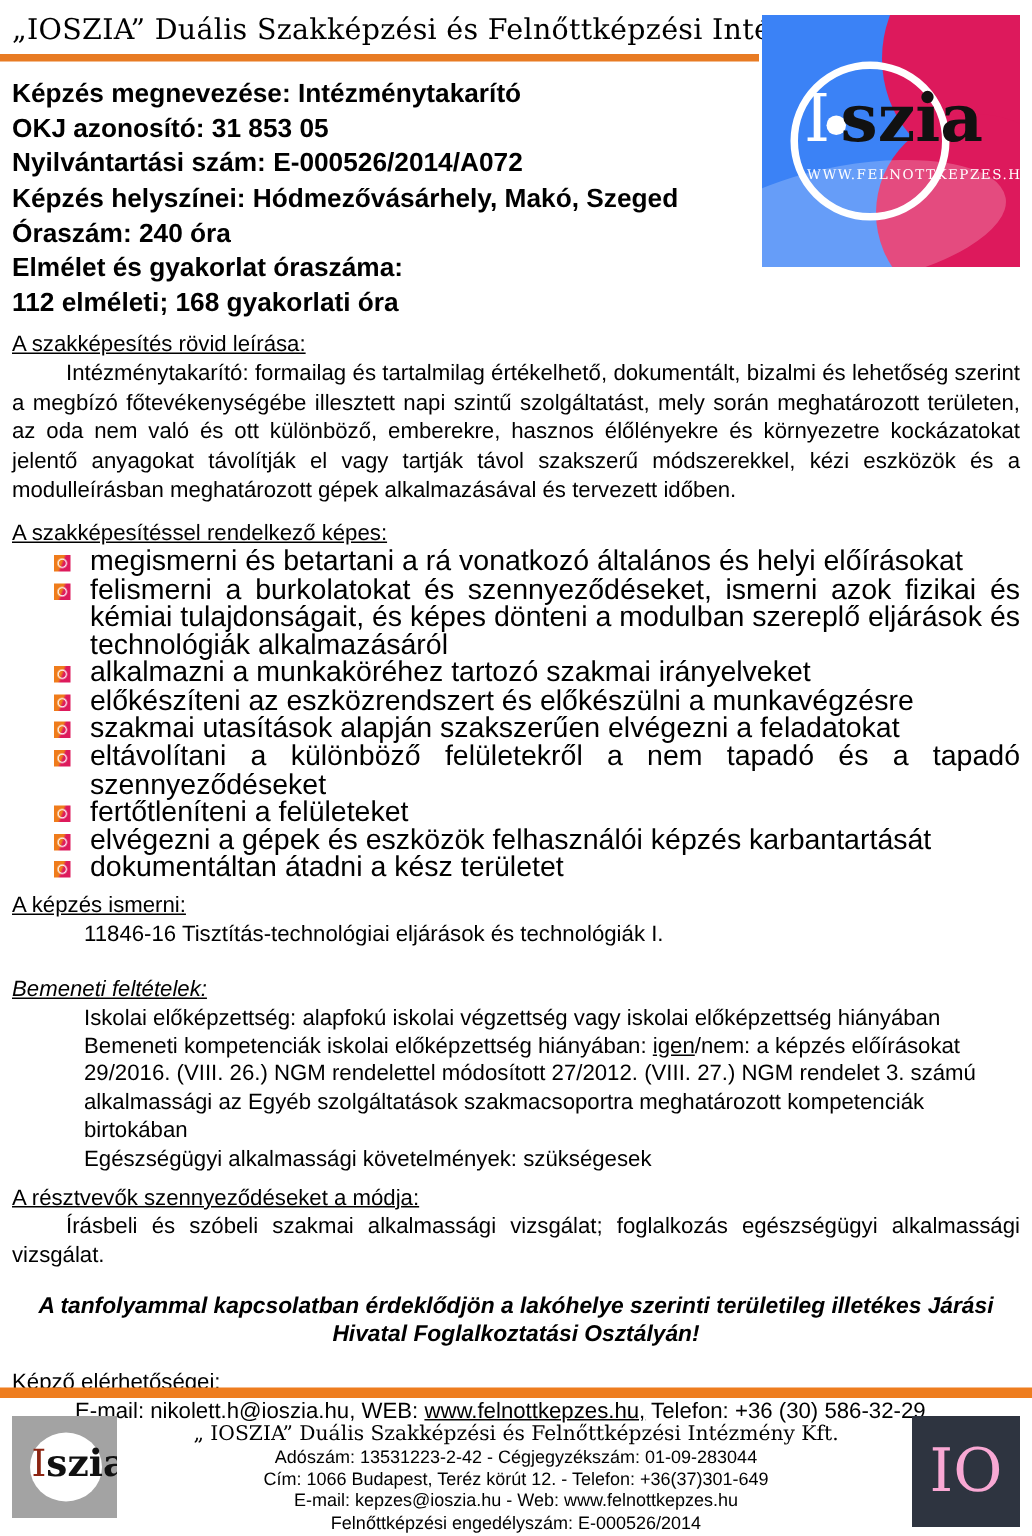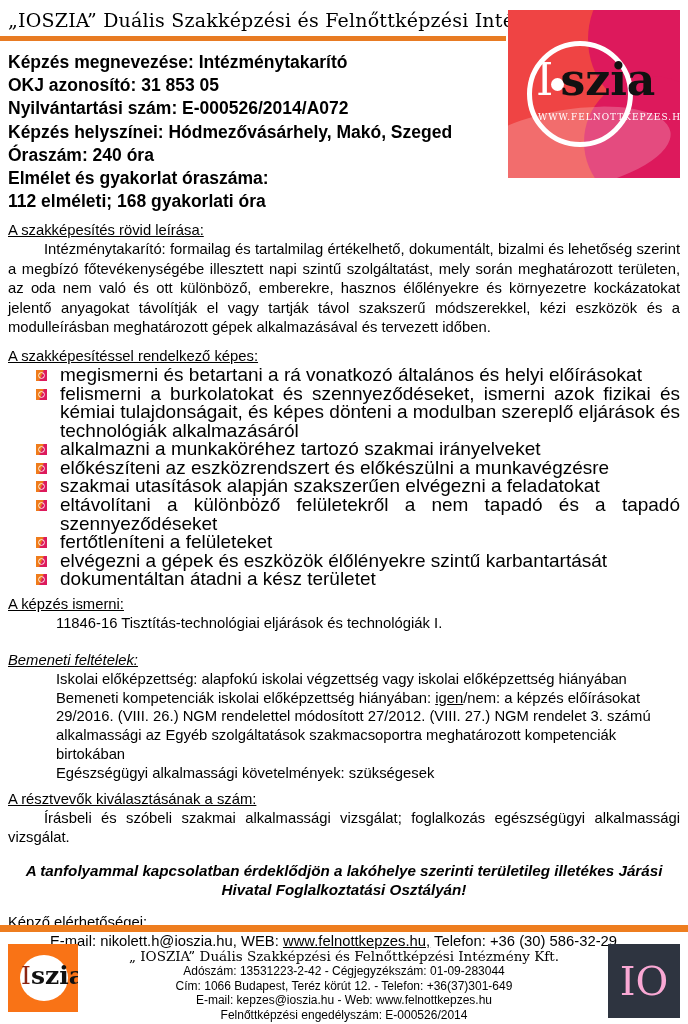--- a/index.html
+++ b/index.html
@@ -5,21 +5,21 @@
   * { margin:0; padding:0; box-sizing:border-box; }
   html,body { width:688px; height:1024px; background:#fff; overflow:hidden; }
   body { position:relative; font-family:"Liberation Sans", sans-serif; color:#000; }
   .content { padding:0 8px; }
 
   
   .header-title { padding-top:9px; font-family:"DejaVu Serif", serif; font-size:19px; letter-spacing:0.2px; }
   .header-rule { margin:5px 0 0 -8px; width:506px; height:5px; background:#e87b23; }
 
   
-  .logo-box { position:absolute; left:508px; top:10px; width:172px; height:168px; background:#ef4444; overflow:hidden; }
+  .logo-box { position:absolute; left:508px; top:10px; width:172px; height:168px; background:#3b82f6; overflow:hidden; }
   .logo-blob-top { position:absolute; width:124px; height:142px; right:-32px; top:-42px; border-radius:50%; background:#dd195c; }
   .logo-blob-bottom { position:absolute; width:134px; height:132px; right:-38px; bottom:-30px; border-radius:50%; background:#dd195c; }
   .logo-swirl { position:absolute; width:210px; height:80px; left:-46px; top:100px; border-radius:50%; background:rgba(255,255,255,0.22); transform:rotate(-10deg); }
   .logo-ring { position:absolute; left:19px; top:31px; width:106px; height:106px; border:5px solid #fff; border-radius:50%; }
   .logo-text { position:absolute; left:28px; top:48px; font-family:"DejaVu Serif", serif; font-size:44px; line-height:44px; white-space:nowrap; }
   .logo-text .i { color:#fff; font-weight:normal; }
   .logo-dot { display:inline-block; width:13px; height:13px; background:#fff; border-radius:50%; margin:0 0 4px -2px; vertical-align:baseline; }
   .logo-text .szia { color:#111; font-weight:bold; margin-left:-4px; }
   .logo-site { position:absolute; left:30px; top:102px; color:#fff; font-size:9px; letter-spacing:1px; font-family:"DejaVu Serif", serif; }
 
@@ -43,21 +43,21 @@
   .h-entry { margin-top:18px;font-style:italic; }
   .h-sel { margin-top:7px; }
   .u { text-decoration:underline; }
   .notice { margin-top:13px; text-align:center; font-weight:bold; font-style:italic; font-size:15.2px; line-height:19.5px; padding:0 14px; }
   .h-contact { margin-top:13px; }
 
   
   .footer { position:absolute; left:0; top:925px; width:688px; }
   .footer-bar { width:688px; height:7px; background:#ee7d1f; }
   .footer-row { position:relative; width:688px; height:92px; }
-  .footer-logo-left { position:absolute; left:8px; top:12px; width:70px; height:68px; background:#f97316; overflow:hidden; }
+  .footer-logo-left { position:absolute; left:8px; top:12px; width:70px; height:68px; background:#a3a3a3; overflow:hidden; }
   .fl-disc { position:absolute; left:12px; top:11px; width:48px; height:46px; background:#fff; border-radius:50%; }
   .fl-text { position:absolute; left:13px; top:18px; font-family:"DejaVu Serif", serif; font-size:25px; line-height:28px; }
   .fl-text .i { color:#8c2412; }
   .fl-text .szia { color:#111; font-weight:bold; }
   .footer-center { position:absolute; left:88px; top:16px; width:512px; text-align:center; }
   .fc-company { font-family:"DejaVu Serif", serif; font-size:13.5px; line-height:16px; }
   .fc-line { font-size:12px; line-height:14.6px; }
   .footer-logo-right { position:absolute; right:8px; top:12px; width:72px; height:74px; background:#2e3440; color:#f9a8d4;
                        display:flex; align-items:center; justify-content:center;
                        font-family:"DejaVu Serif", serif; font-size:40px; }
@@ -117,40 +117,40 @@
     <li>
         <span class="bullet"></span>
         <span class="cap-text">eltávolítani a különböző felületekről a nem tapadó és a tapadó szennyeződéseket</span>
       </li>
     <li>
         <span class="bullet"></span>
         <span class="cap-text">fertőtleníteni a felületeket</span>
       </li>
     <li>
         <span class="bullet"></span>
-        <span class="cap-text">elvégezni a gépek és eszközök élőlényekre szintű karbantartását</span>
+        <span class="cap-text">elvégezni a gépek és eszközök felhasználói képzés karbantartását</span>
       </li>
     <li>
         <span class="bullet"></span>
         <span class="cap-text">dokumentáltan átadni a kész területet</span>
       </li>
   </ul>
 
   <div class="section-heading h-mod">A képzés ismerni:</div>
   <div class="indent-line">11846-16 Tisztítás-technológiai eljárások és technológiák I.</div>
 
   <div class="section-heading h-entry">Bemeneti feltételek:</div>
   <div class="indent-line">Iskolai előképzettség: alapfokú iskolai végzettség vagy iskolai előképzettség hiányában</div>
   <div class="indent-line"><span>Bemeneti kompetenciák iskolai előképzettség hiányában: </span><span class="u">igen</span><span>/nem: a képzés előírásokat</span></div>
   <div class="indent-line">29/2016. (VIII. 26.) NGM rendelettel módosított 27/2012. (VIII. 27.) NGM rendelet 3. számú</div>
   <div class="indent-line">alkalmassági az Egyéb szolgáltatások szakmacsoportra meghatározott kompetenciák</div>
   <div class="indent-line">birtokában</div>
   <div class="indent-line">Egészségügyi alkalmassági követelmények: szükségesek</div>
 
-  <div class="section-heading h-sel">A résztvevők kiválasztásának a szám:</div>
+  <div class="section-heading h-sel">A résztvevők szennyeződéseket a módja:</div>
   <p class="para">Írásbeli és szóbeli szakmai alkalmassági vizsgálat; foglalkozás egészségügyi alkalmassági vizsgálat.</p>
 
   <div class="notice">A tanfolyammal kapcsolatban érdeklődjön a lakóhelye szerinti területileg illetékes Járási Hivatal Foglalkoztatási Osztályán!</div>
 
   <div class="section-heading h-contact">Képző elérhetőségei:</div>
   <div class="indent-line" style="padding-left:42px;"><span>E-mail: nikolett.h@ioszia.hu, WEB: </span><span class="u">www.felnottkepzes.hu,</span><span> Telefon: +36 (30) 586-32-29</span></div>
 
 </div>
 
 <div class="footer">

